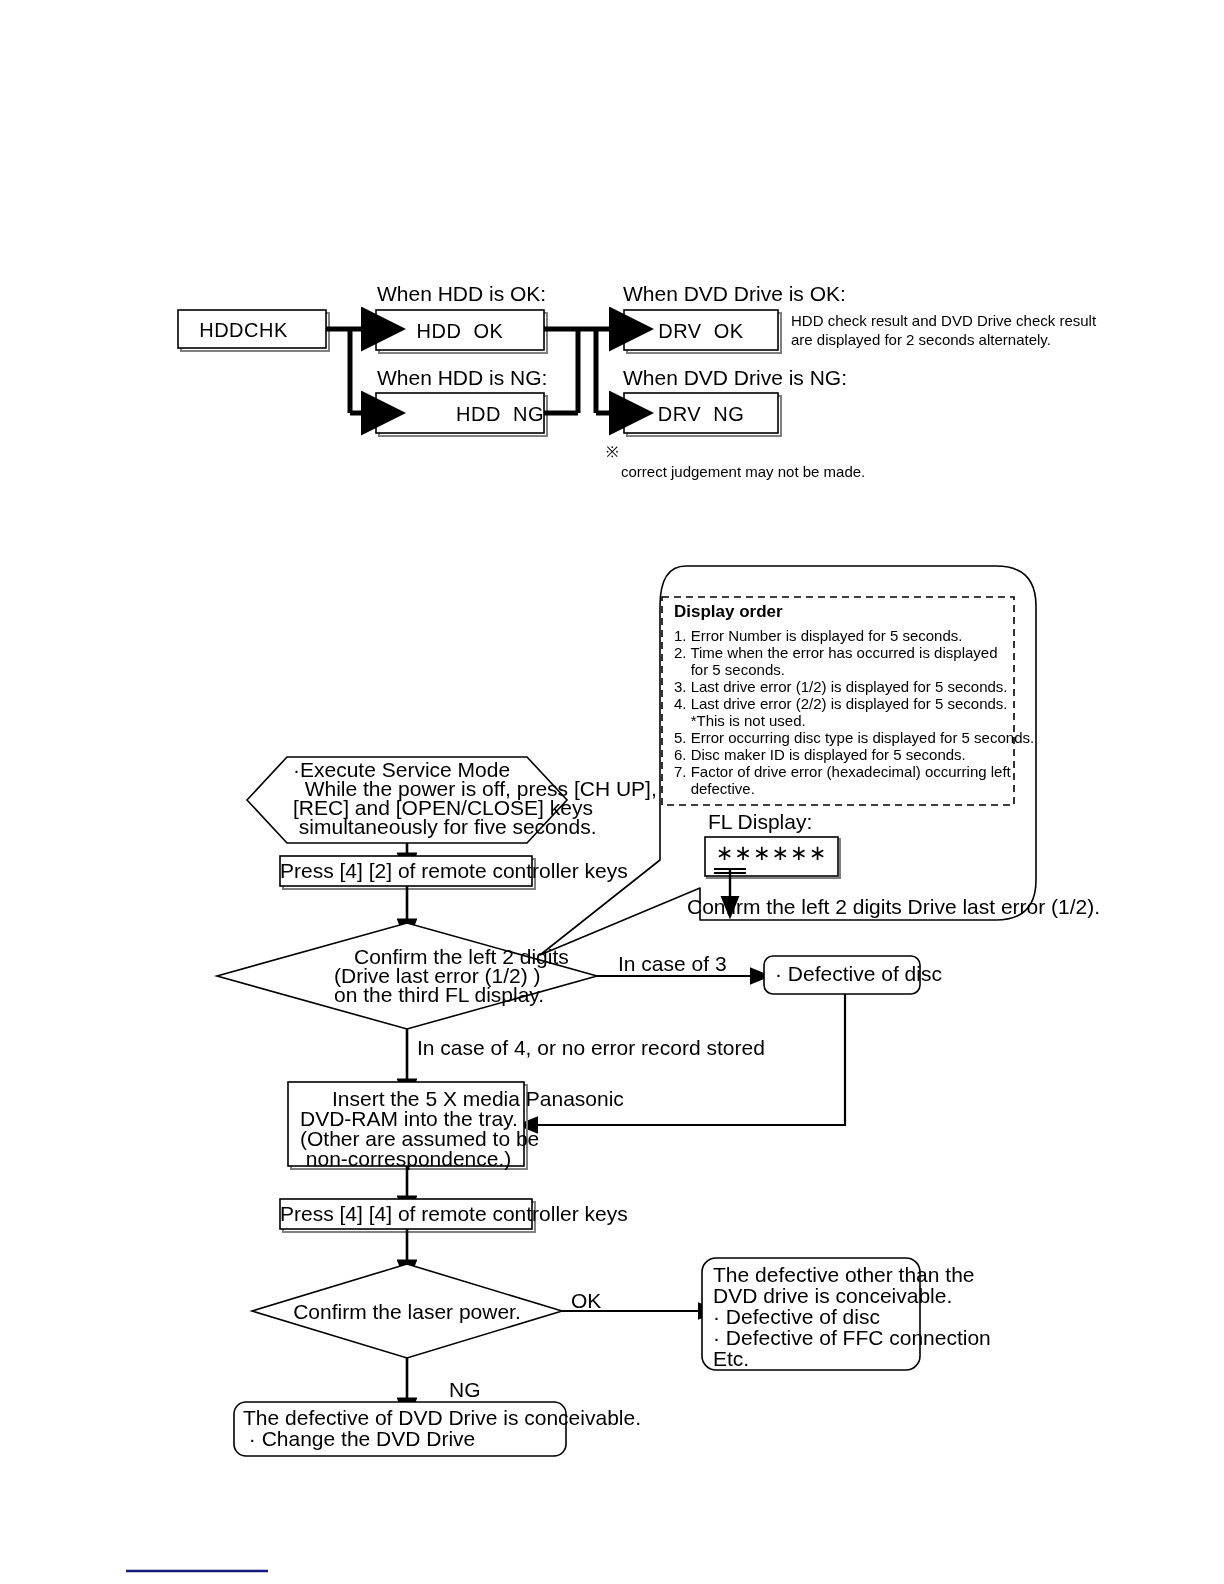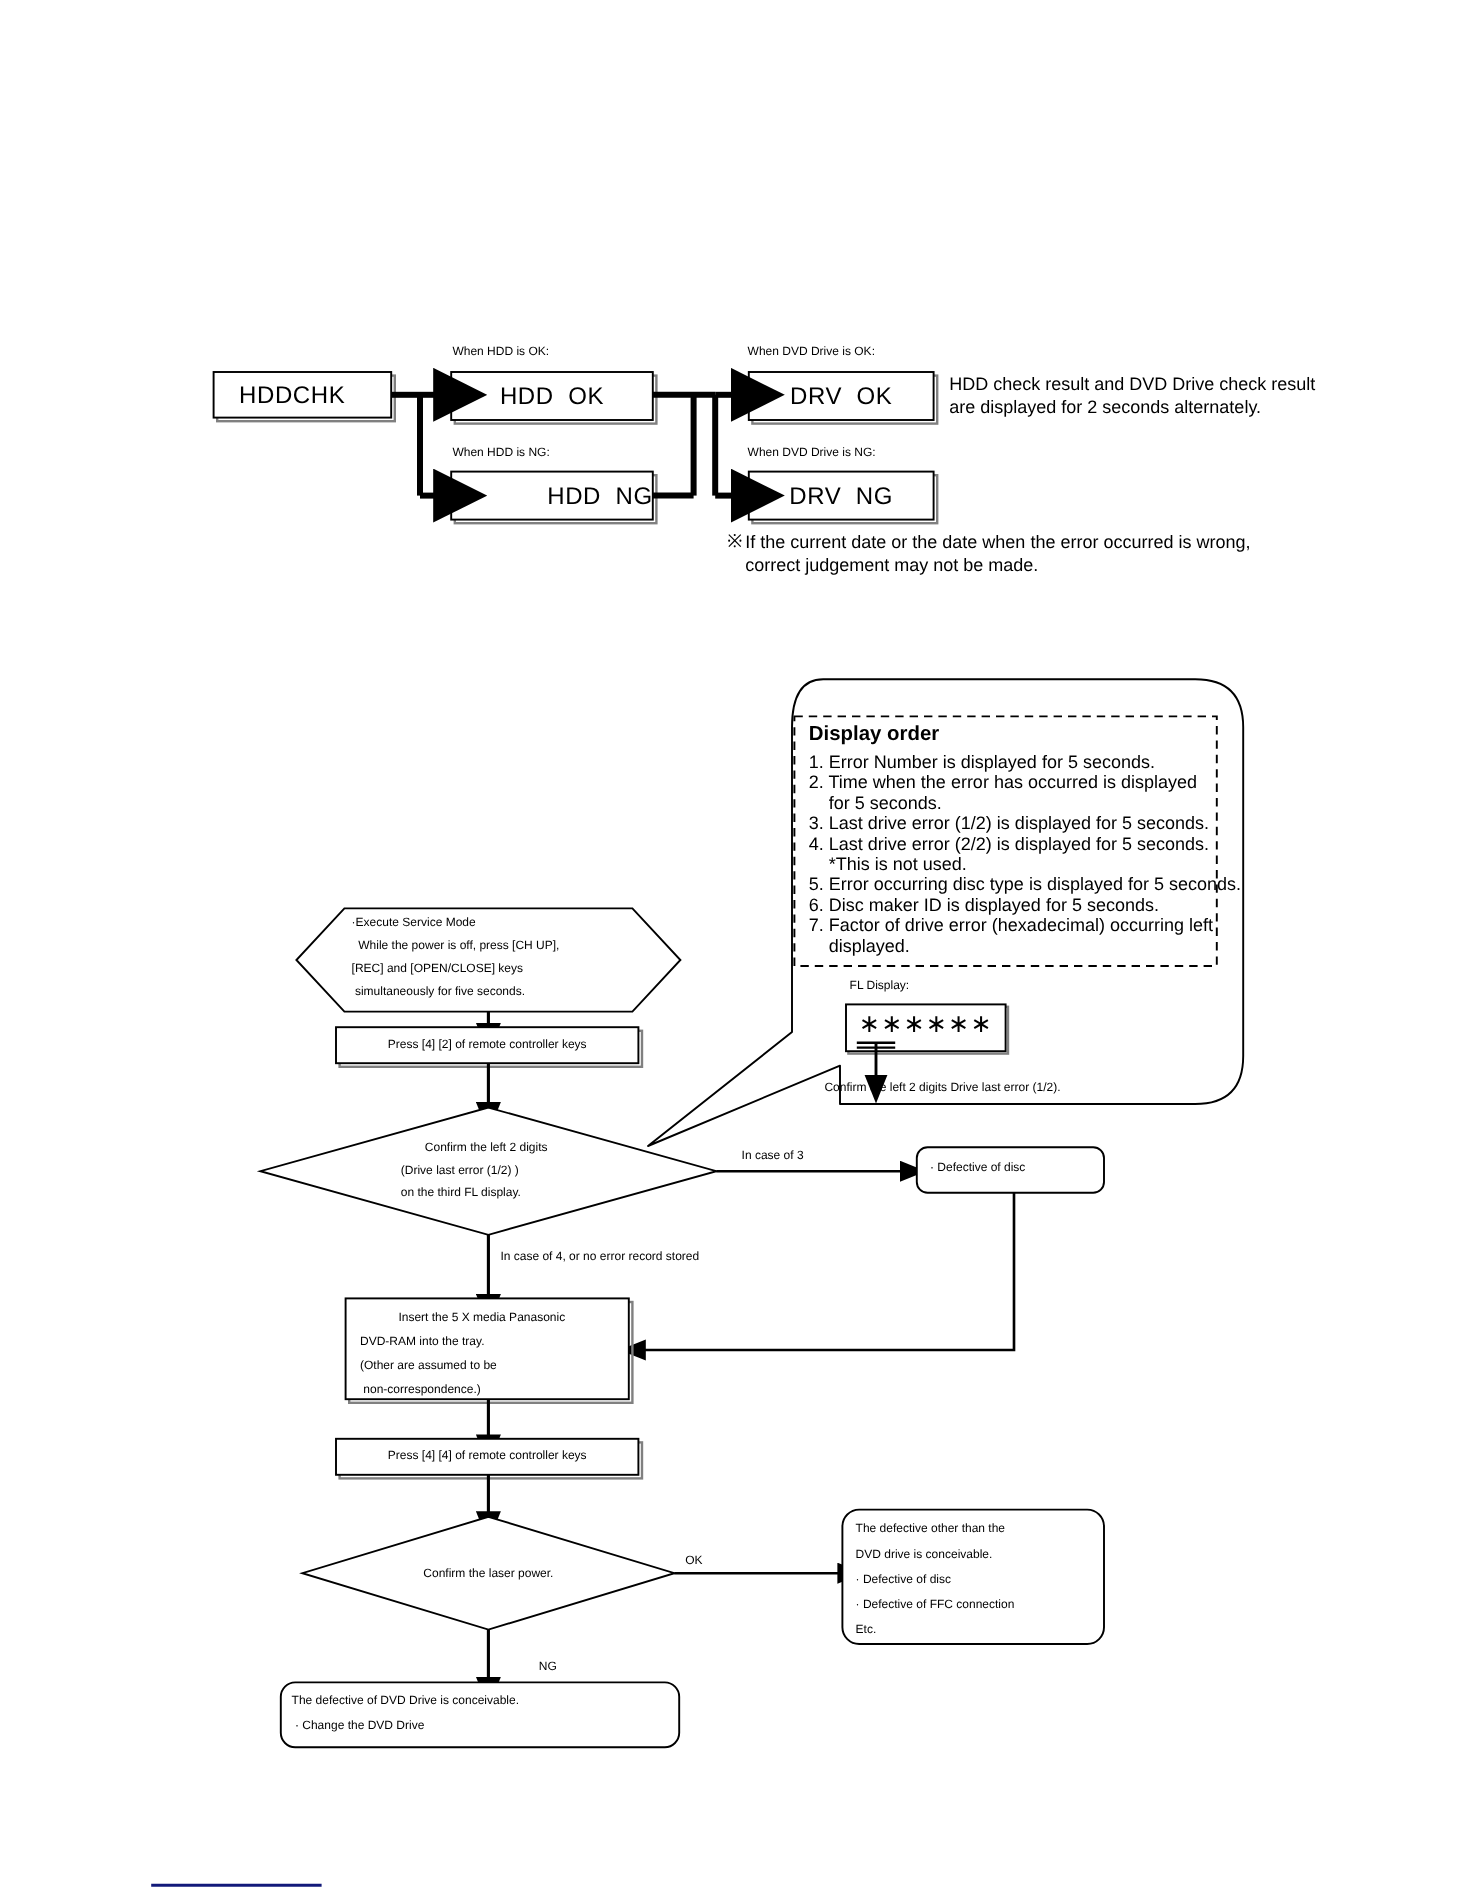--- a/index.html
+++ b/index.html
@@ -20,21 +20,21 @@
   }
   #svg-layer {
     position: absolute;
     left: 0;
     top: 0;
     width: 1224px;
     height: 1584px;
   }
   .lbl {
     position: absolute;
-    font-size: 10px;
+    font-size: 21px;
     line-height: 18.5px;
     white-space: pre;
     color: #000;
   }
   .fl-box-text {
     position: absolute;
     font-size: 21px;
     letter-spacing: 1px;
     white-space: pre;
     font-family: "Liberation Serif", serif;
@@ -209,35 +209,34 @@
   <div class="lbl" style="left:623px; top:285px;">When DVD Drive is OK:</div>
   <div class="big-box-text" style="left:624px; top:320px; width:154px; text-align:center;">DRV  OK</div>
 
   <div class="lbl" style="left:623px; top:369px;">When DVD Drive is NG:</div>
   <div class="big-box-text" style="left:624px; top:403px; width:154px; text-align:center;">DRV  NG</div>
 
   <div class="note" style="left:791px; top:312px;">HDD check result and DVD Drive check result</div>
   <div class="note" style="left:791px; top:331px;">are displayed for 2 seconds alternately.</div>
 
   <div class="note" style="left:606px; top:443px; font-size:15px;">※</div>
-  <div class="note" style="left:621px; top:444px;">If the current date or the date when the error occurred is wrong,</div>
   <div class="note" style="left:621px; top:463px;">correct judgement may not be made.</div>
 
   <div class="disp-title" style="left:674px; top:602px;">Display order</div>
 
   <div class="disp-item" style="left:674px; top:627px;">1. Error Number is displayed for 5 seconds.</div>
   <div class="disp-item" style="left:674px; top:644px;">2. Time when the error has occurred is displayed</div>
   <div class="disp-item" style="left:674px; top:661px;">    for 5 seconds.</div>
   <div class="disp-item" style="left:674px; top:678px;">3. Last drive error (1/2) is displayed for 5 seconds.</div>
   <div class="disp-item" style="left:674px; top:695px;">4. Last drive error (2/2) is displayed for 5 seconds.</div>
   <div class="disp-item" style="left:674px; top:712px;">    *This is not used.</div>
   <div class="disp-item" style="left:674px; top:729px;">5. Error occurring disc type is displayed for 5 seconds.</div>
   <div class="disp-item" style="left:674px; top:746px;">6. Disc maker ID is displayed for 5 seconds.</div>
   <div class="disp-item" style="left:674px; top:763px;">7. Factor of drive error (hexadecimal) occurring left</div>
-  <div class="disp-item" style="left:674px; top:780px;">    displayed.</div>
+  <div class="disp-item" style="left:674px; top:780px;">    defective.</div>
 
   <div class="lbl" style="left:708px; top:813px;">FL Display:</div>
   <div class="fl-box-text" style="left:705px; top:841px; width:133px; text-align:center;">∗∗∗∗∗∗</div>
   <div class="lbl" style="left:687px; top:898px;text-align:center;">Confirm the left 2 digits Drive last error (1/2).</div>
 
   <div class="lbl" style="left:293px; top:761px;">·Execute Service Mode</div>
   <div class="lbl" style="left:293px; top:780px;">  While the power is off, press [CH UP],</div>
   <div class="lbl" style="left:293px; top:799px;">[REC] and [OPEN/CLOSE] keys</div>
   <div class="lbl" style="left:293px; top:818px;"> simultaneously for five seconds.</div>
 

